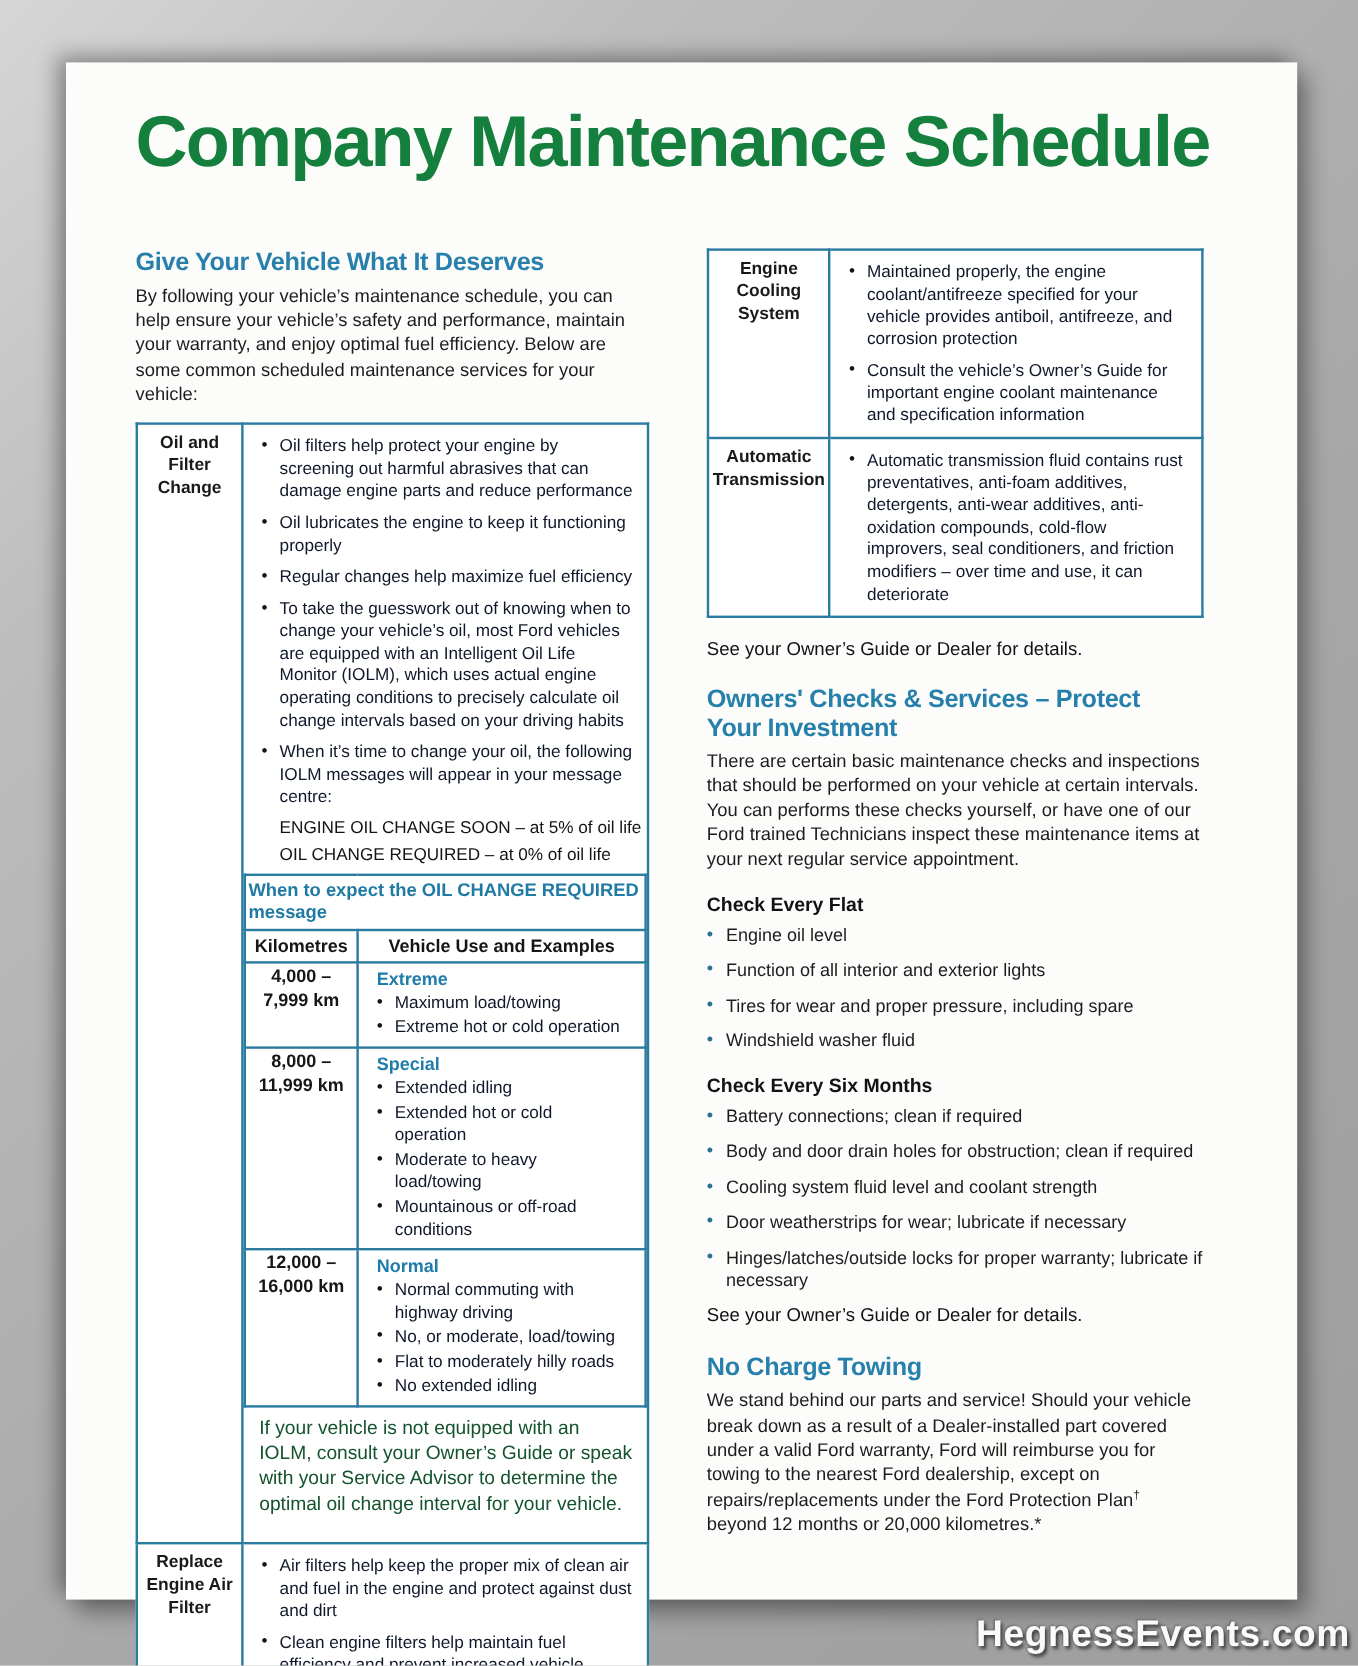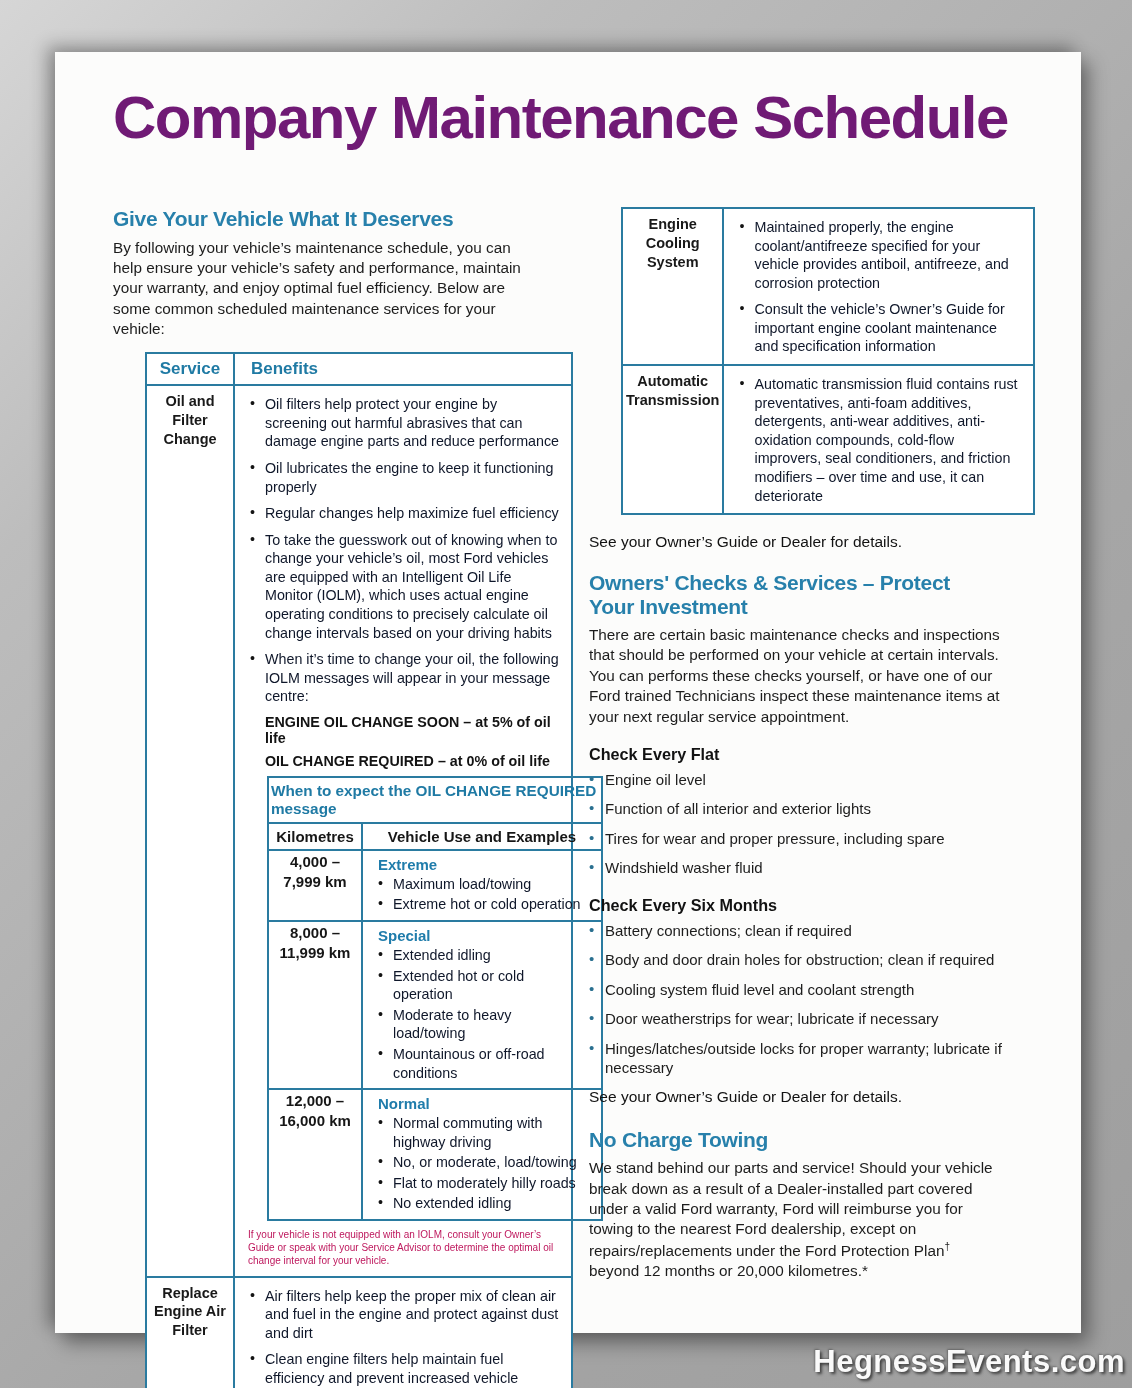--- a/index.html
+++ b/index.html
@@ -9,61 +9,61 @@
     font-family:"Liberation Sans", sans-serif;
     background:linear-gradient(135deg,#d6d6d6 0%,#bdbdbd 22%,#a7a7a7 60%,#9e9e9e 100%);
   }
   .sheet {
     position:absolute; left:55px; top:52px; width:1026px; height:1281px;
     background:#fcfcfb;
     box-shadow:-8px -6px 16px rgba(0,0,0,.30), 8px 10px 18px rgba(0,0,0,.38);
     padding:34px 0 0 0;
   }
   .doc-title {
-    margin:0 0 0 58px; font-size:60px; font-weight:bold; color:#701a75;
+    margin:0 0 0 58px; font-size:60px; font-weight:bold; color:#15803d;
     letter-spacing:-1.5px; line-height:1.05;
   }
   .cols { display:flex; gap:48px; padding:0 28px 0 58px; margin-top:58px; }
   .col-left { width:428px; flex:none; }
   .col-right { width:414px; flex:none; }
 
   .blue-h { color:#2780ab; font-weight:bold; font-size:21px; margin:0 0 7px 0; line-height:1.12; letter-spacing:-0.3px; }
   .para { font-size:15.3px; line-height:1.33; color:#1c1c1c; margin:0; }
 
-  table.t { border-collapse:collapse; width:100%; background:#fff;margin-left:32px; }
+  table.t { border-collapse:collapse; width:100%; background:#fff; }
   table.t td { border:2px solid #2a7ba0; vertical-align:top; }
   td.head-cell { color:#1f7aa4; font-weight:bold; font-size:17px; padding:5px 6px; }
   td.head-svc { text-align:center; width:88px; }
   td.head-ben { padding-left:16px; }
   td.svc-cell {
     width:88px; text-align:center; vertical-align:middle;
     font-weight:bold; font-size:14.5px; line-height:1.3; color:#191919;
     white-space:pre-line; padding:6px 3px;
   }
   td.ben-cell { padding:0; }
 
   ul.bl { list-style:none; margin:9px 0 4px 0; padding:0 10px 0 15px; }
   ul.bl li { position:relative; padding-left:15px; font-size:14.3px; line-height:1.3; color:#0f172a; margin-bottom:8px; }
   ul.bl li::before { content:"\2022"; position:absolute; left:0; top:-1px; color:#141414; }
 
-  .msg-line { font-weight:bold; font-size:14.3px; color:#131313; margin:7px 0 7px 30px; }
+  .msg-line { font-weight:normal; font-size:14.3px; color:#131313; margin:7px 0 7px 30px; }
 
   table.inner { margin-top:5px; }
   td.inner-title { color:#1f7aa4; font-weight:bold; font-size:15.3px; text-align:left; padding:4px 2px; }
   td.inner-head { font-weight:bold; font-size:15px; color:#161616; text-align:center; padding:4px 2px; }
   td.km-cell {
     width:94px; text-align:center; vertical-align:middle; font-weight:bold;
     font-size:15px; color:#161616; white-space:pre-line; line-height:1.35;
   }
   td.use-cell { padding:2px 4px 2px 0; }
   .cat-label { color:#1f7cab; font-weight:bold; font-size:15px; margin:3px 0 0 15px; }
   td.use-cell ul.bl { margin:2px 0 4px 0; }
   td.use-cell ul.bl li { margin-bottom:2px; }
 
-  .footnote { font-size:10px; line-height:1.32; color:#be185d; padding:7px 10px 8px 13px; }
+  .footnote { font-size:16px; line-height:1.32; color:#14532d; padding:7px 10px 21px 13px; }
 
   .bold-line { font-weight:normal; font-size:15.5px; color:#121212; margin:18px 0 0 0; }
   .owners-h { margin-top:20px; font-size:21px; width:95%; }
   .check-h { font-weight:bold; font-size:16.2px; color:#121212; margin:18px 0 6px 0; }
   ul.checks { list-style:none; margin:0; padding:0; }
   ul.checks li { position:relative; padding-left:16px; font-size:15px; line-height:1.3; color:#1c1c1c; margin-bottom:10px; }
   ul.checks li::before { content:"\2022"; position:absolute; left:0; top:-1px; color:#2a7090; }
 
   .towing-h { margin-top:22px; }
   .towing-p sup { font-size:10px; }
@@ -81,24 +81,20 @@
   <h1 class="doc-title">Company Maintenance Schedule</h1>
 
   <div class="cols">
 
     <div class="col-left">
       <h2 class="blue-h">Give Your Vehicle What It Deserves</h2>
       <p class="para" style="margin-bottom:13px;">By following your vehicle’s maintenance schedule, you can help ensure your vehicle’s safety and performance, maintain your warranty, and enjoy optimal fuel efficiency. Below are some common scheduled maintenance services for your vehicle:</p>
 
       <table class="t">
         <tbody>
-          <tr>
-            <td class="head-cell head-svc">Service</td>
-            <td class="head-cell head-ben">Benefits</td>
-          </tr>
           <tr>
             <td class="svc-cell">Oil and
 Filter
 Change</td>
             <td class="ben-cell">
               <ul class="bl">
 
               <li>Oil filters help protect your engine by screening out harmful abrasives that can damage engine parts and reduce performance</li>
                   <li>Oil lubricates the engine to keep it functioning properly</li>
                   <li>Regular changes help maximize fuel efficiency</li>

